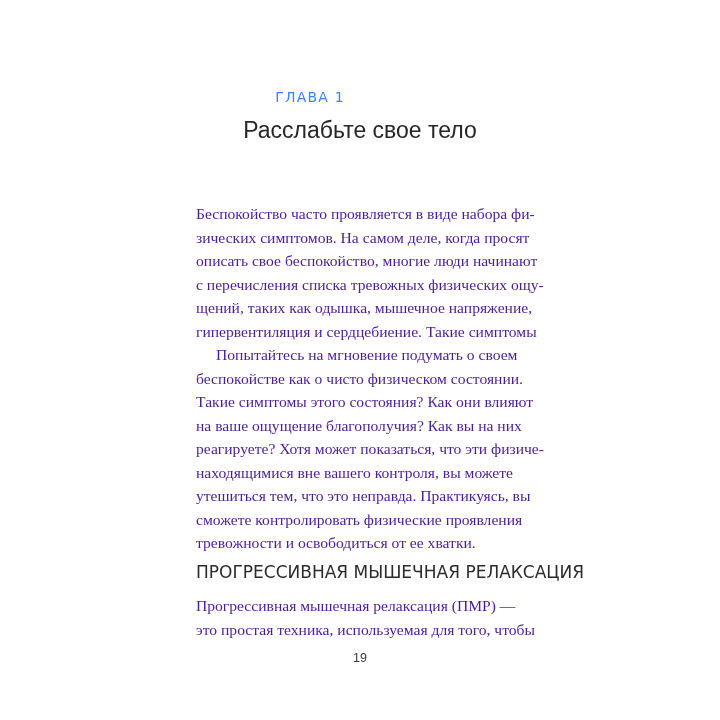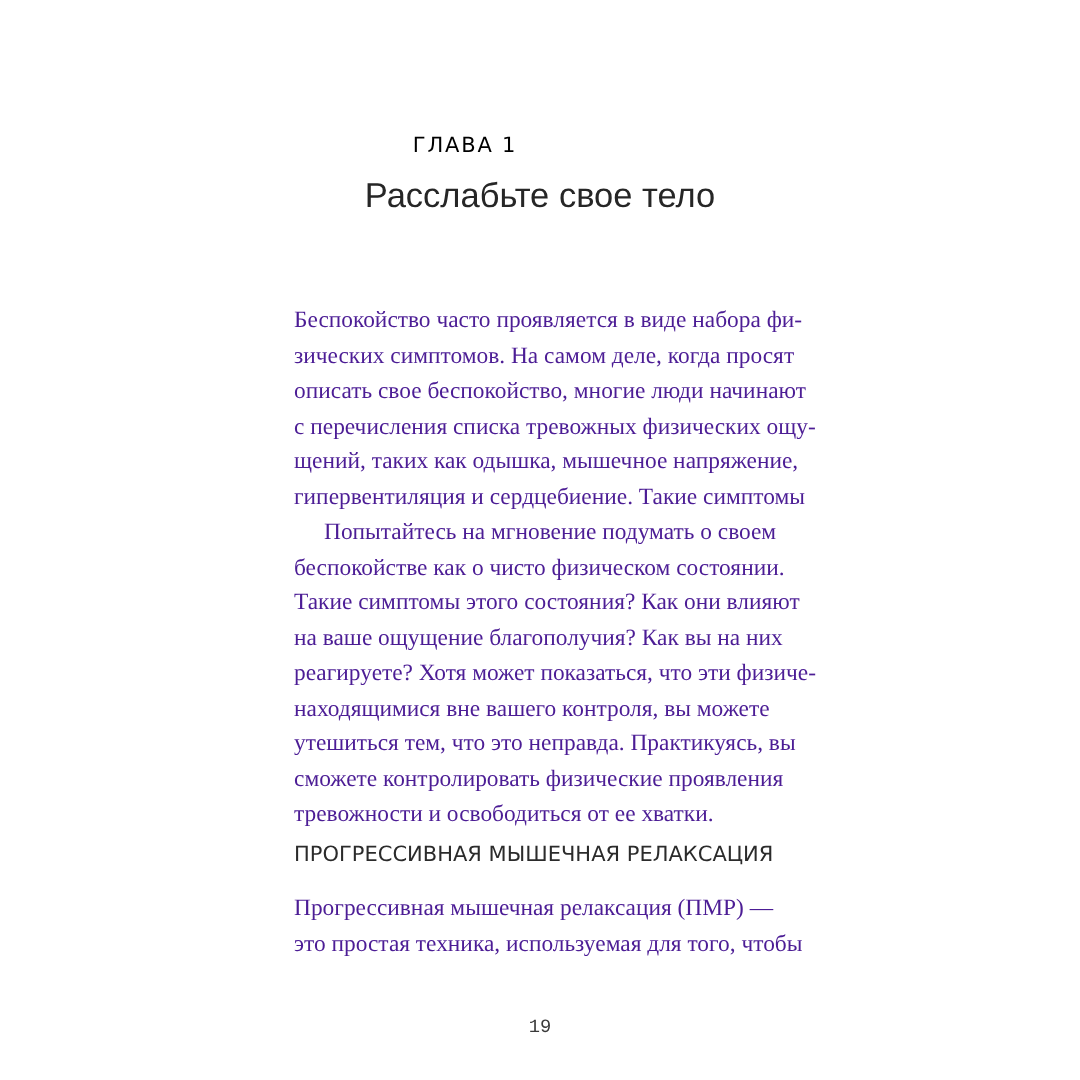--- a/index.html
+++ b/index.html
@@ -21,21 +21,21 @@
     }
     .chapter-label {
       position: absolute;
       top: 89px;
       left: 0;
       width: 620px;
       text-align: center;
       font-family: "DejaVu Sans", sans-serif;
       font-size: 14px;
       letter-spacing: 1.2px;
-      color: #000000;
+      color: #3b82f6;
     }
     .chapter-title {
       position: absolute;
       top: 117px;
       left: 0;
       width: 720px;
       text-align: center;
       font-family: Liberation Sans, sans-serif;
       font-size: 23px;
       color: #262626;
@@ -62,35 +62,34 @@
     .line.indent {
       padding-left: 20px;
     }
     .para1 { top: 202px; }
     .para2 { top: 343px; }
     .section-heading {
       position: absolute;
       top: 562px;
       left: 196px;
       font-family: "DejaVu Sans", sans-serif;
-      font-size: 14px;
+      font-size: 17px;
       color: #2b2b2b;
       white-space: nowrap;
     }
     .para3 { top: 594px; }
     .page-number {
       position: absolute;
       top: 651px;
       left: 0;
       width: 720px;
       text-align: center;
-      font-family: Liberation Mono, monospace;
+      font-family: Liberation Sans, sans-serif;
       font-size: 12.5px;
       color: #3a3a3a;
-      margin-top: 27px;
     }
   </style>
 </head>
 <body>
 
 <div class="page">
 
   <div class="chapter-label">ГЛАВА 1</div>
   <div class="chapter-title">Расслабьте свое тело</div>
 

